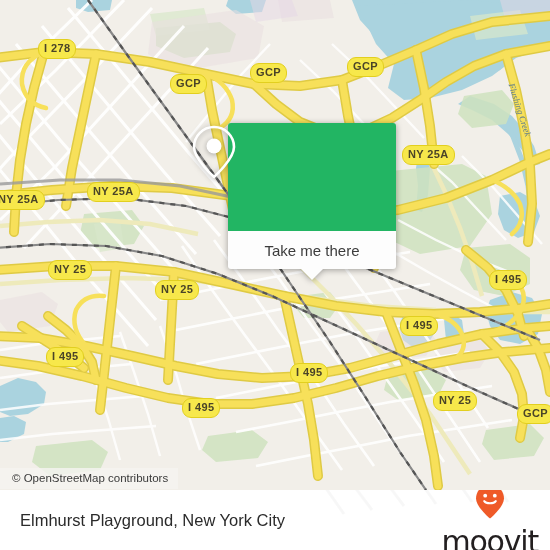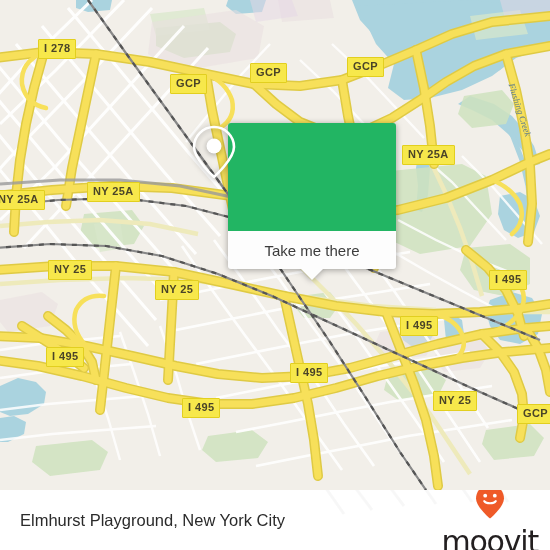--- a/index.html
+++ b/index.html
@@ -9,21 +9,21 @@
 
   
   #map{position:absolute;left:0;top:0;width:550px;height:490px;overflow:hidden;background:#f2efe9;}
   #map svg{position:absolute;left:0;top:0;}
 
   
   .shield{
     position:absolute;
     background:#f7e84b;
     border:1.5px solid #e2cf1f;
-    border-radius:1px;
+    border-radius:9px;
     color:#4a4428;
     font-size:11px;
     font-weight:bold;
     letter-spacing:.4px;
     line-height:1;
     padding:3px 5px 4px 5px;
     white-space:nowrap;
     font-family:"Liberation Sans",sans-serif;
     box-sizing:border-box;
   }
@@ -366,20 +366,21 @@
             <circle cx="24" cy="23" r="7.5" fill="#ffffff"></circle>
           </svg>
         </span>
       </div>
       <div id="popup-bar">
         <span id="popup-bar-label">Take me there</span>
         <span id="popup-tail"></span>
       </div>
     </div>
 
+    <div id="attribution">© OpenStreetMap contributors</div>
   </div>
 
   <div id="footer">
     <svg id="footer-ghost" width="550" height="550" viewBox="0 0 550 550">
       <g stroke="#bbb" stroke-width="3" fill="none">
         <path d="M236 432 L288 422 L338 412 L390 402 L440 394 L492 386"></path>
         <path d="M256 466 L306 456 L358 446 L408 436 L460 428 L512 420"></path>
         <path d="M216 398 L266 388 L316 378 L368 368 L420 360 L470 352"></path>
         <path d="M312 428 L342 470 L372 510"></path>
         <path d="M344 424 L374 466 L404 506"></path>

